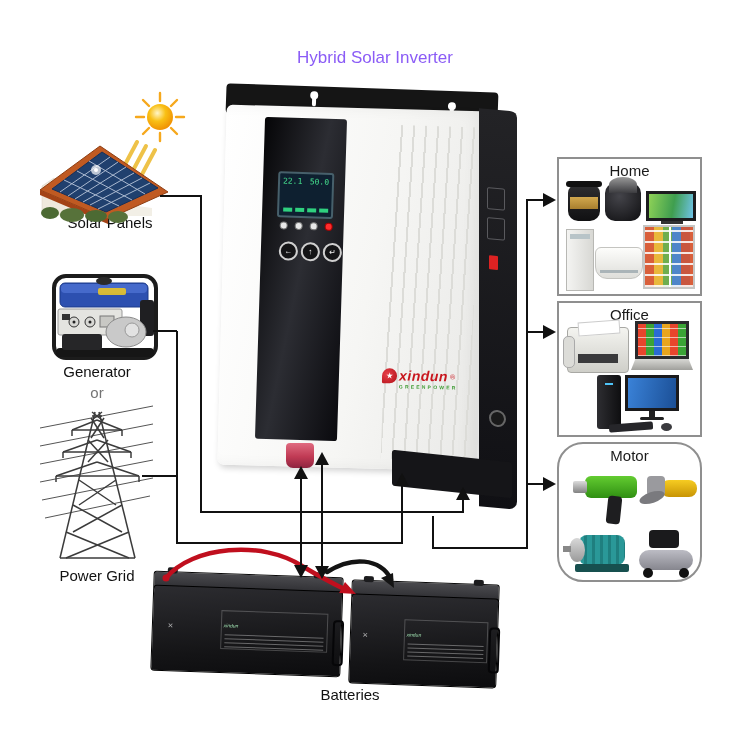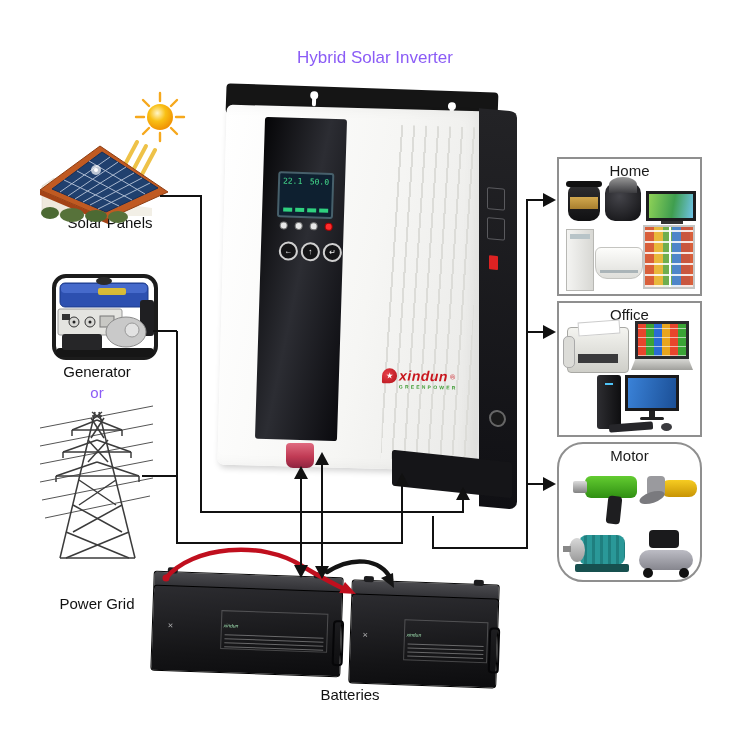--- a/index.html
+++ b/index.html
@@ -1,21 +1,21 @@
 <!DOCTYPE html>
 <html><head>
 <meta charset="utf-8">
 <style>
   html,body{margin:0;padding:0;background:#fff;}
   .stage{position:relative;width:750px;height:750px;background:#fff;overflow:hidden;
          font-family:"Liberation Sans","DejaVu Sans",sans-serif;color:#1a1a1a;}
   .abs{position:absolute;}
   .lbl{position:absolute;text-align:center;font-size:15px;color:#111;}
   #title{position:absolute;left:0;right:0;top:48px;text-align:center;font-size:17px;color:#8b5cf6;}
-  #or-label{color:#8b5cf6;}
+  #or-label{color:#737373;}
   
   .loadbox{position:absolute;width:145px;background:#fff;border:2px solid #8f8f8f;box-sizing:border-box;margin-top:29px;}
   .loadbox .boxlabel{margin-top:3px;text-align:center;font-size:15px;}
   
   #inv-bracket{left:226px;top:88px;width:272px;height:30px;background:#151515;border-radius:4px;transform:rotate(2deg);}
   .keyhole{position:absolute;width:8px;height:8px;border-radius:50%;background:#fff;}
   .keyhole::after{content:"";position:absolute;left:2px;top:6px;width:4px;height:9px;background:#fff;border-radius:0 0 2px 2px;}
   #inv-body{left:222px;top:108px;width:260px;height:360px;border-radius:6px;transform:rotate(1.5deg);
     background:linear-gradient(100deg,#ffffff 0%,#f6f6f4 55%,#e9e9e7 100%);
     box-shadow:inset -10px 0 14px rgba(0,0,0,.05),2px 3px 6px rgba(0,0,0,.18);}
@@ -113,21 +113,21 @@
       <span class="logo-swirl">★</span>
       <span class="brand">xindun</span>
       <span class="brandmark">®</span>
     </div>
     <span class="brandsub">GREENPOWER</span>
   </div>
 
   <div class="lbl" style="left:40px;top:214px;width:140px;">Solar Panels</div>
   <div class="lbl" style="left:32px;top:363px;width:130px;">Generator</div>
   <div class="lbl" id="or-label" style="left:32px;top:384px;width:130px;">or</div>
-  <div class="lbl" style="left:28px;top:567px;width:138px;margin-top:28px;">Power Grid</div>
+  <div class="lbl" style="left:28px;top:567px;width:138px;">Power Grid</div>
   <div class="lbl" style="left:280px;top:686px;width:140px;">Batteries</div>
 
   <div class="loadbox" style="left:557px;top:128px;height:139px;">
     <div class="boxlabel">Home</div>
     <div class="app" style="left:9px;top:26px;width:32px;height:36px;border-radius:8px 8px 10px 10px;background:linear-gradient(#2e2e30,#101012);">
       <i class="abs" style="left:-2px;top:-4px;width:36px;height:6px;background:#111;border-radius:3px;"></i>
       <i class="abs" style="left:2px;top:12px;width:28px;height:12px;background:linear-gradient(#d2a84e,#a87f2e);"></i>
     </div>
     <div class="app" style="left:46px;top:24px;width:36px;height:38px;border-radius:10px;background:radial-gradient(circle at 40% 35%,#44444a,#0e0e10);">
       <i class="abs" style="left:4px;top:-6px;width:28px;height:16px;background:linear-gradient(#999,#3c3c40);border-radius:50% 50% 0 0;"></i>

